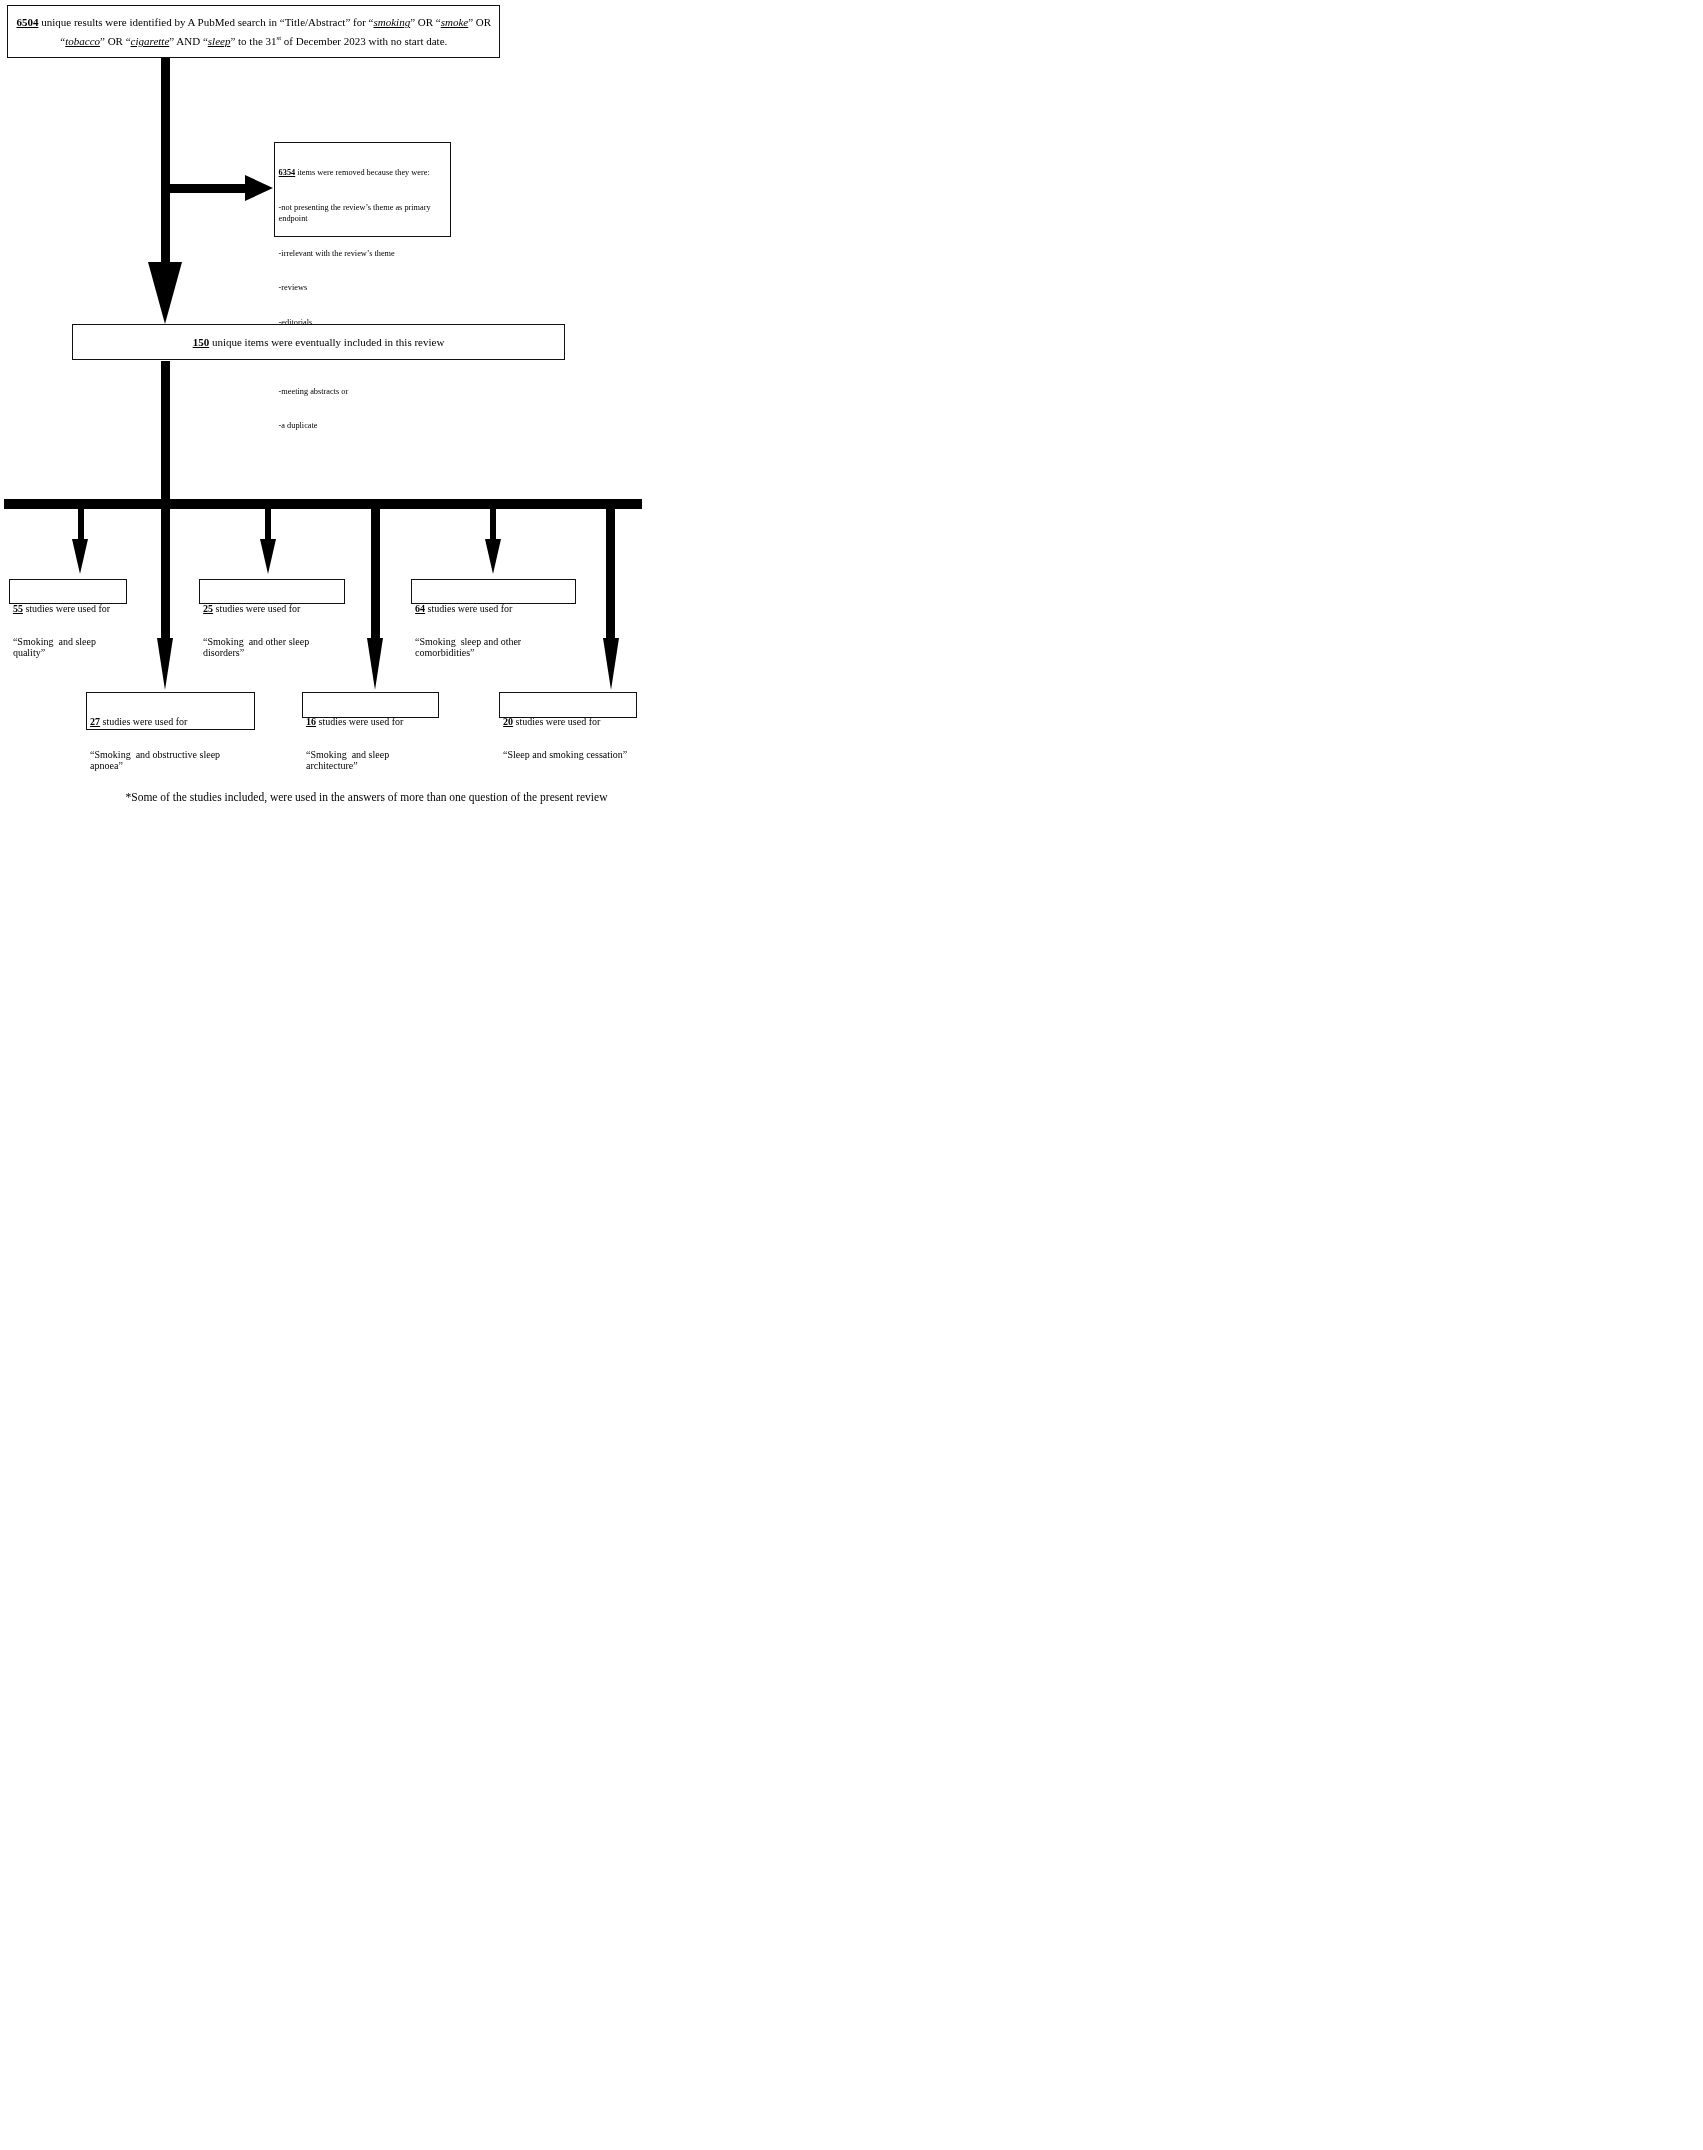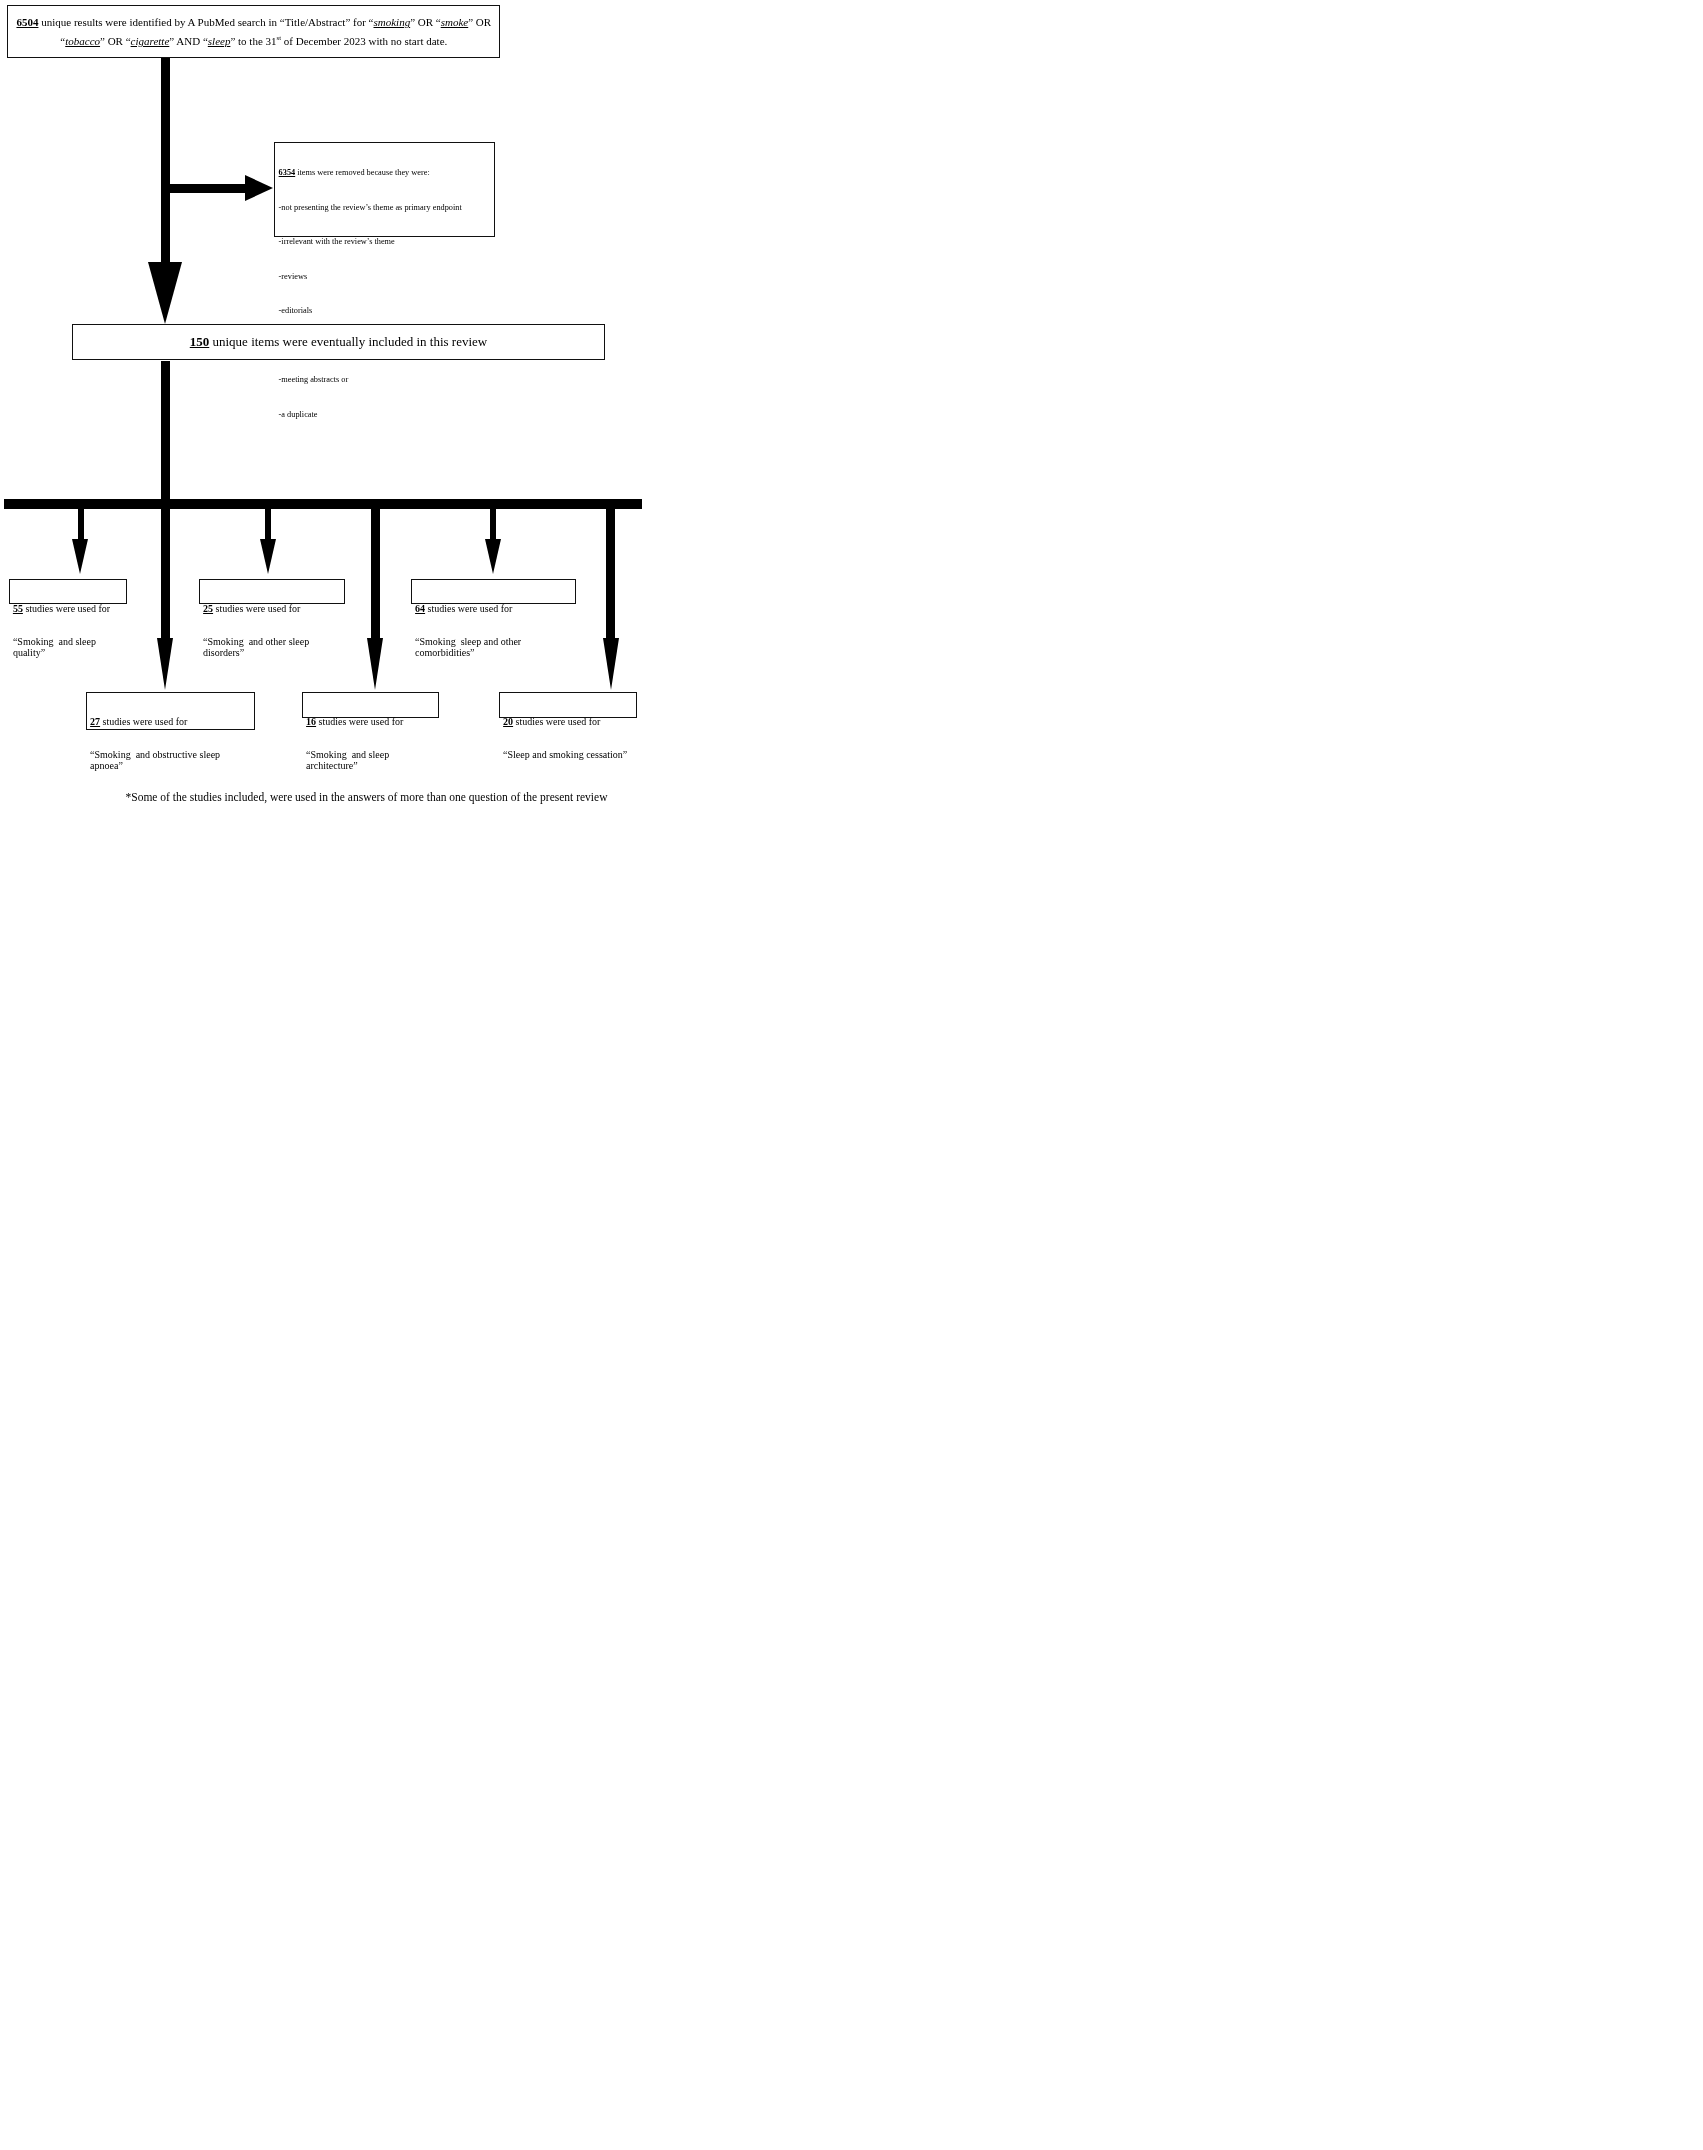--- a/index.html
+++ b/index.html
@@ -23,33 +23,33 @@
   .top-box{
     left:7.3px;top:5.2px;width:493px;height:53px;
     border-width:1.6px;
     display:flex;align-items:center;justify-content:center;
     text-align:center;
     font-size:11px;line-height:16px;
     padding:1px 5.2px;
   }
   
   .removal-box{
-    left:274px;top:142px;width:221px;height:95px;
+    left:274px;top:142px;width:177px;height:95px;
     border-width:1px;
     font-size:8.3px;line-height:11.5px;
     padding:1px 3.6px;
     white-space:pre-wrap;
   }
   
   .included-box{
-    left:72px;top:324px;width:533px;height:36px;
+    left:72px;top:324px;width:493px;height:36px;
     border-width:1.6px;
     display:flex;align-items:center;justify-content:center;
     text-align:left;
-    font-size:13px;
+    font-size:11px;
   }
   
   .obox{
     font-size:10px;line-height:11px;
     padding:1px 3.1px;
     white-space:pre-wrap;
   }
   .q55{left:8.8px; top:579px;width:118px;height:25px;}
   .q25{left:199px;top:579px;width:146px;height:25px;}
   .q64{left:411px;top:579px;width:165px;height:25px;}

